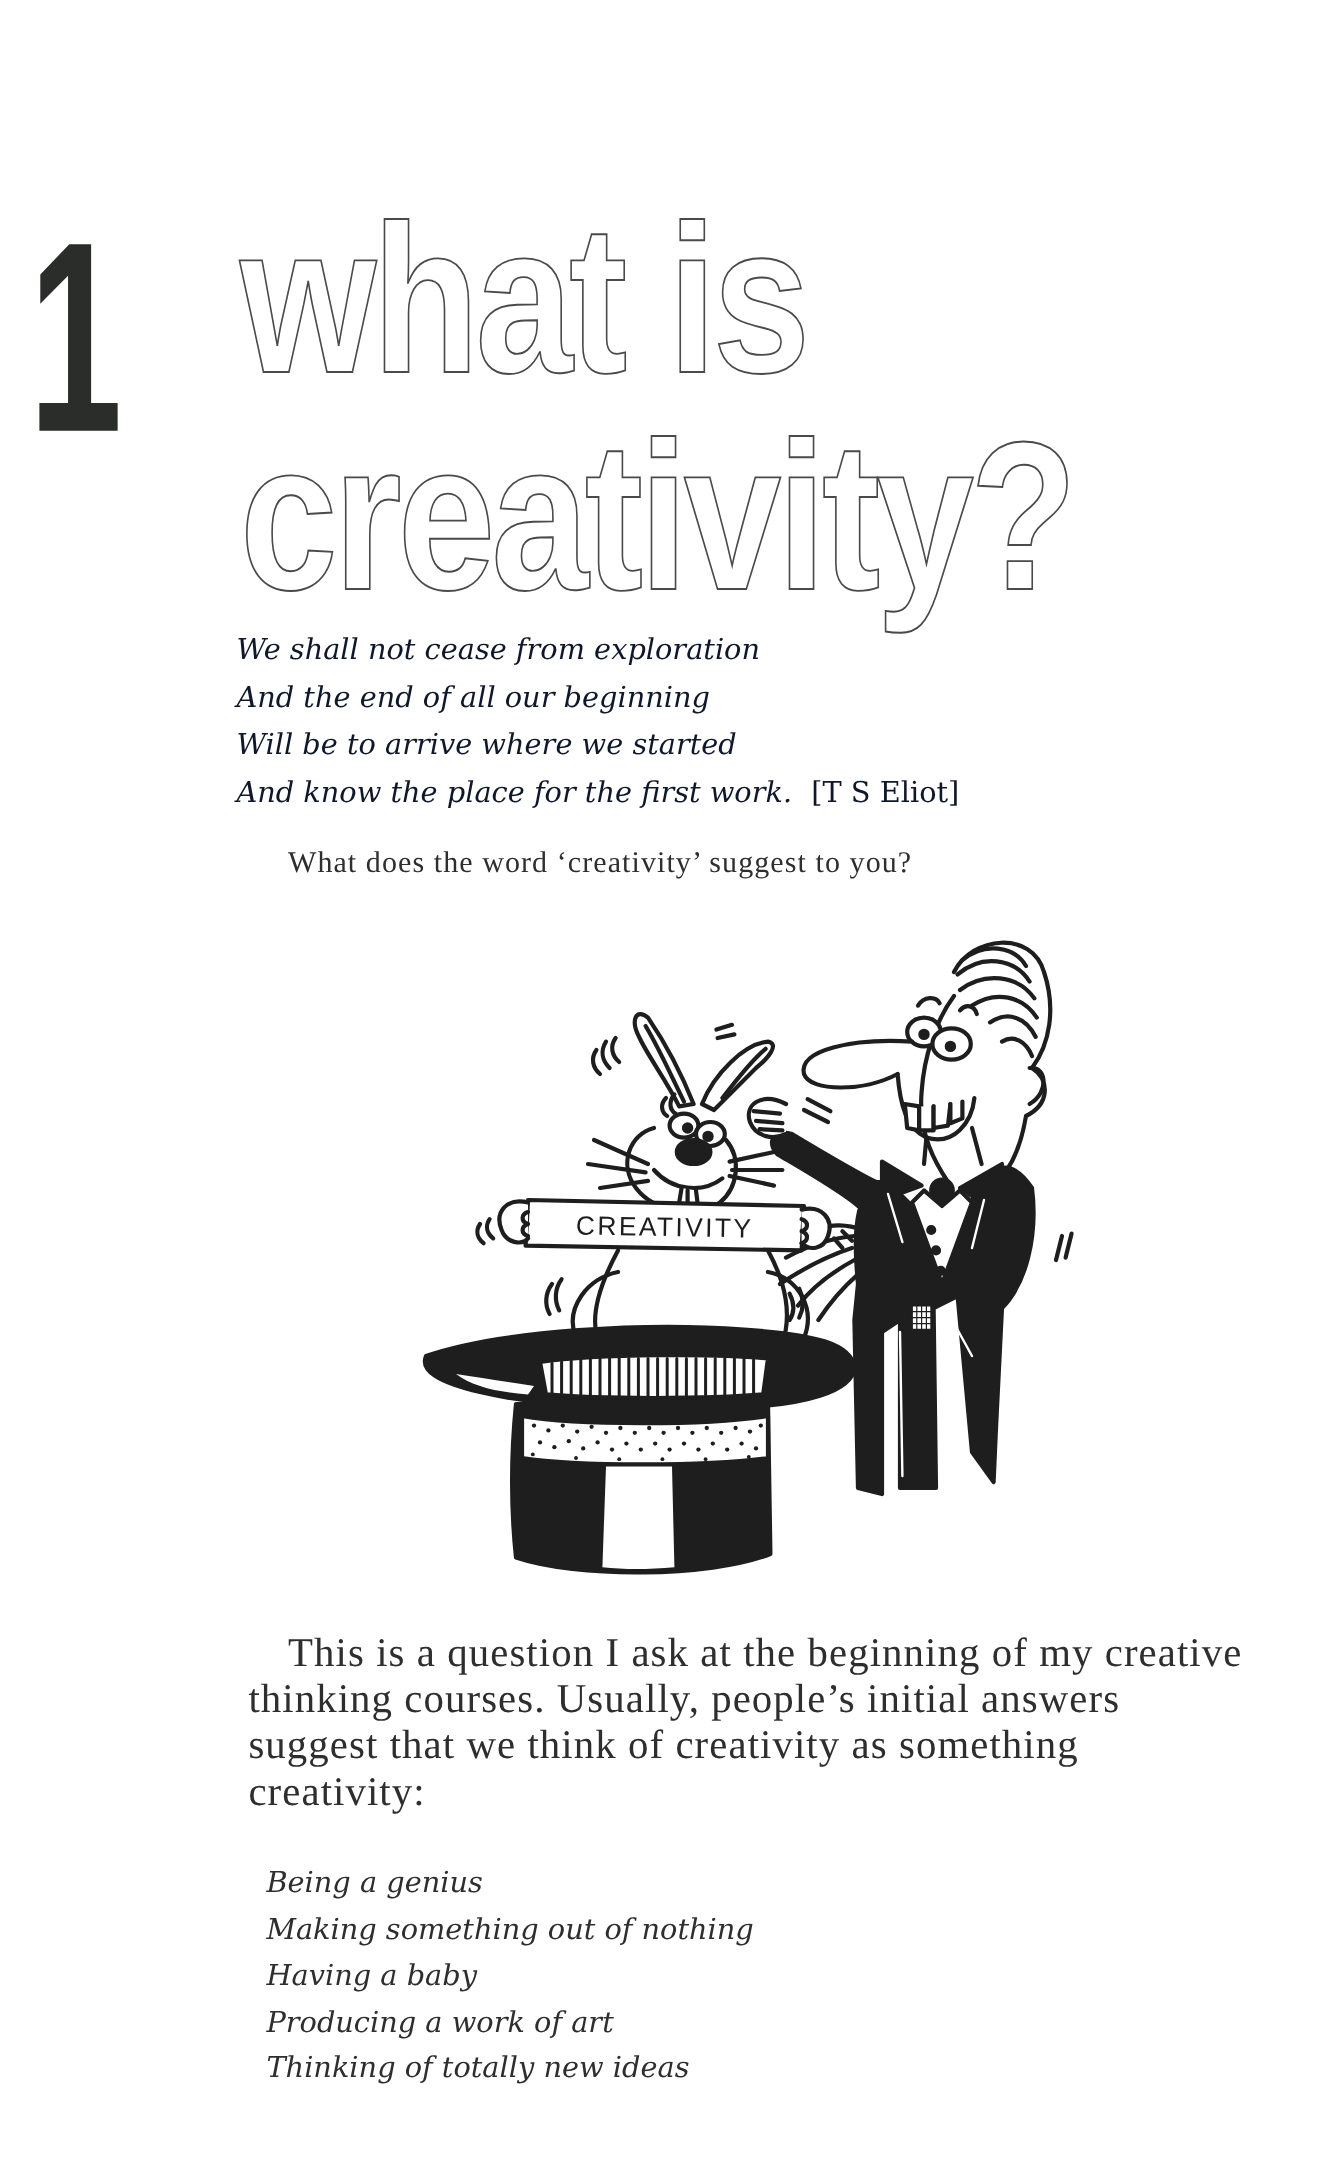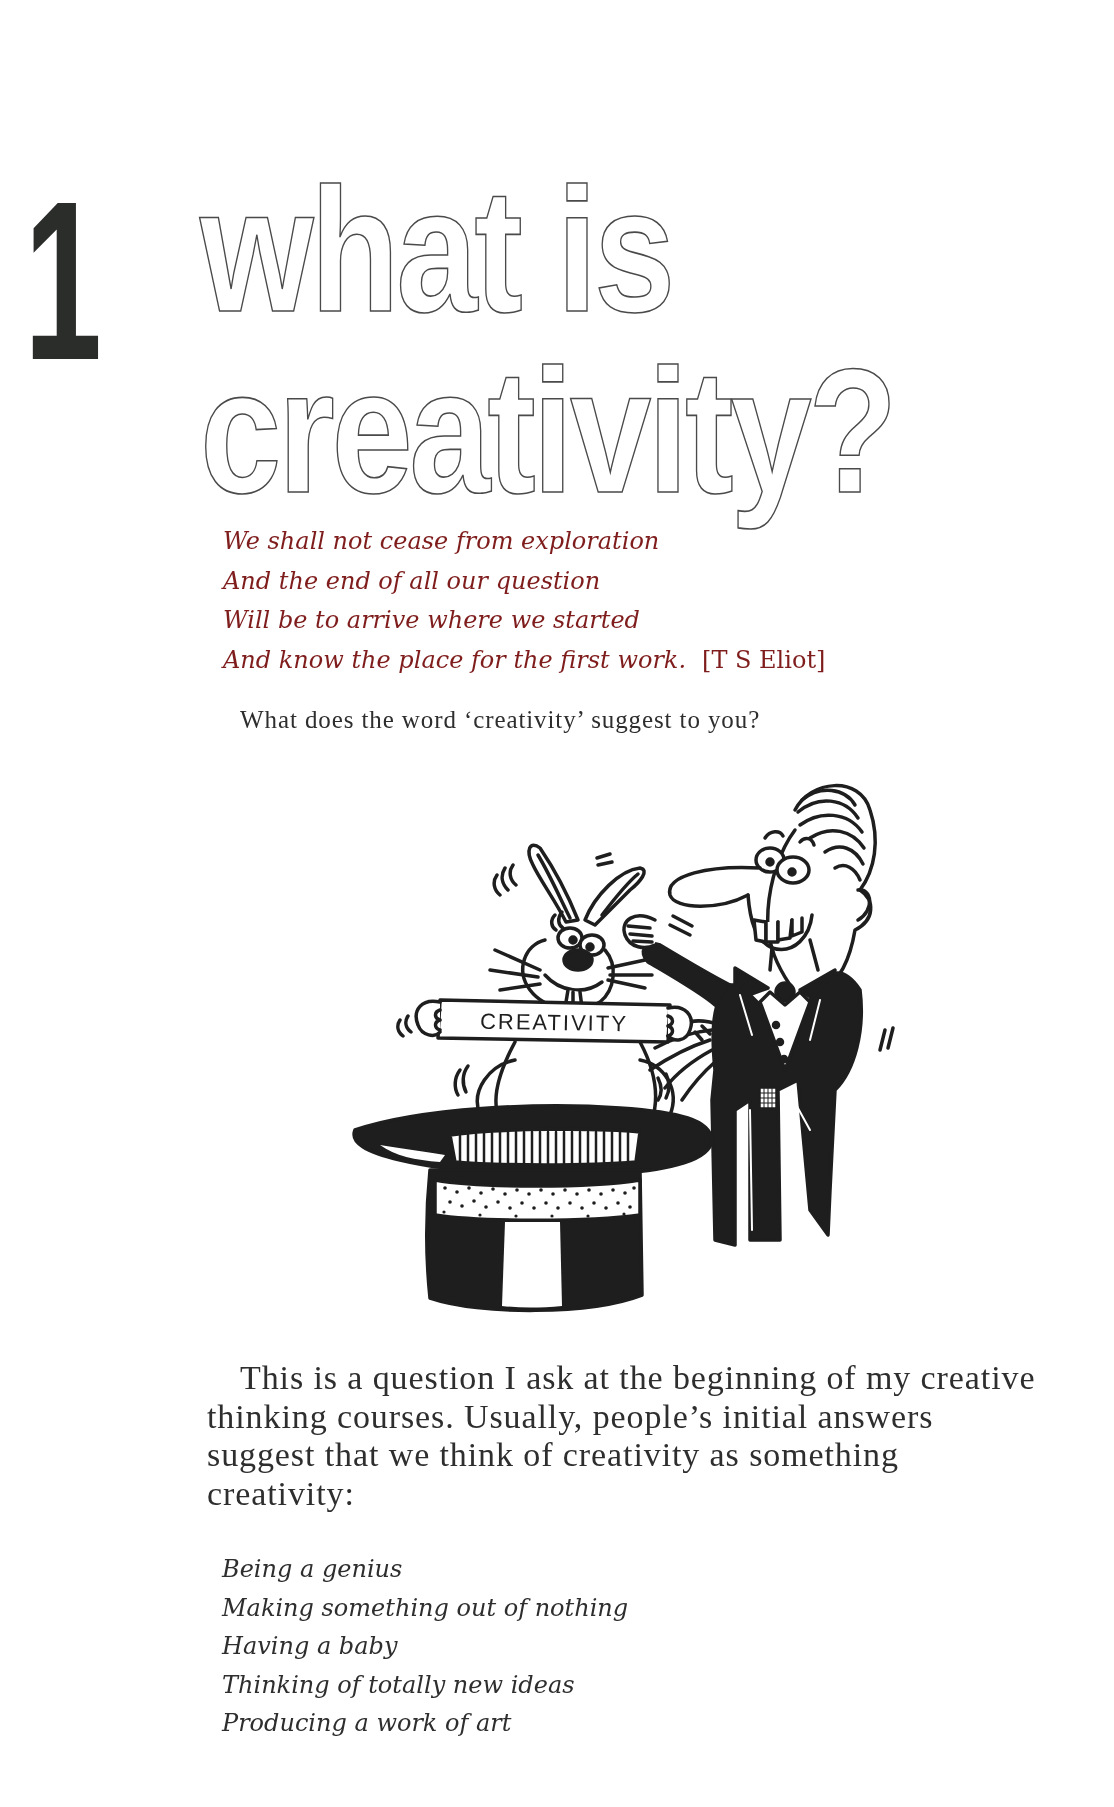--- a/index.html
+++ b/index.html
@@ -40,27 +40,27 @@
       -webkit-text-stroke: 1.6px #4a4a4a;
       letter-spacing: -4px;
       transform: scaleX(0.83);
       transform-origin: left top;
       white-space: nowrap;
     }
     .chapter-title span { display: block; }
 
     .poem {
       position: absolute;
-      left: 223px;
+      left: 197px;
       top: 522px;
       font-family: "DejaVu Serif", serif;
       font-style: italic;
       font-size: 24px;
       line-height: 39.5px;
-      color: #7f1d1d;
+      color: #0f172a;
       margin: 0;
       white-space: nowrap;
     }
     .poem .line { display: block; }
     .poem .attribution { font-style: normal; margin-left: 16px; }
 
     .question {
       position: absolute;
       left: 240px;
       top: 703px;
@@ -117,21 +117,21 @@
 
 <div class="chapter-number">1</div>
 
 <h1 class="chapter-title">
   <span>what is</span>
   <span>creativity?</span>
 </h1>
 
 <blockquote class="poem">
   <span class="line">We shall not cease from exploration</span>
-  <span class="line">And the end of all our question</span>
+  <span class="line">And the end of all our beginning</span>
   <span class="line">Will be to arrive where we started</span>
   <span class="line"><span>And know the place for the first work.</span><span class="attribution">[T S Eliot]</span></span>
 </blockquote>
 
 <p class="question">What does the word ‘creativity’ suggest to you?</p>
 
 <div class="illustration">
   <svg width="560" height="545" viewBox="0 0 560 545" xmlns="http://www.w3.org/2000/svg">
     <g stroke="#1e1e1e" stroke-width="3.5" fill="none" stroke-linecap="round" stroke-linejoin="round">
 
@@ -325,15 +325,15 @@
   <span class="pline indent">This is a question I ask at the beginning of my creative</span>
   <span class="pline">thinking courses. Usually, people’s initial answers</span>
   <span class="pline">suggest that we think of creativity as something</span>
   <span class="pline">creativity:</span>
 </p>
 
 <ul class="examples">
   <li>Being a genius</li>
   <li>Making something out of nothing</li>
   <li>Having a baby</li>
+  <li>Producing a work of art</li>
   <li>Thinking of totally new ideas</li>
-  <li>Producing a work of art</li>
 </ul>
 
 </body></html>

